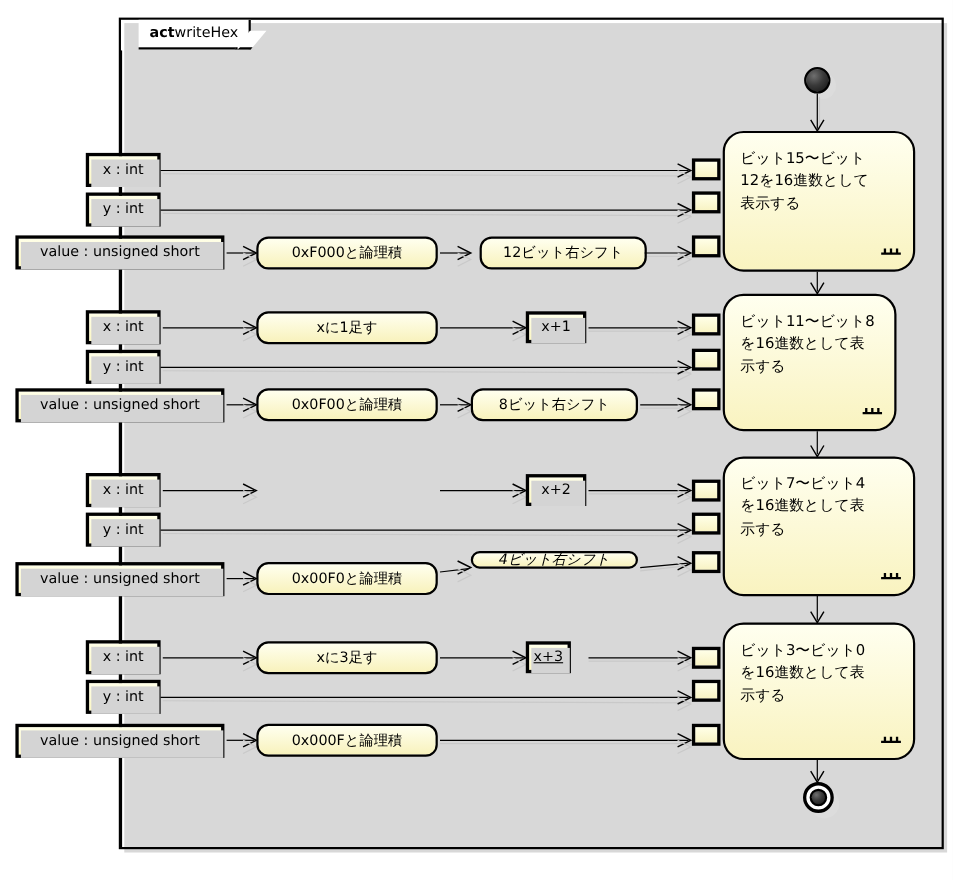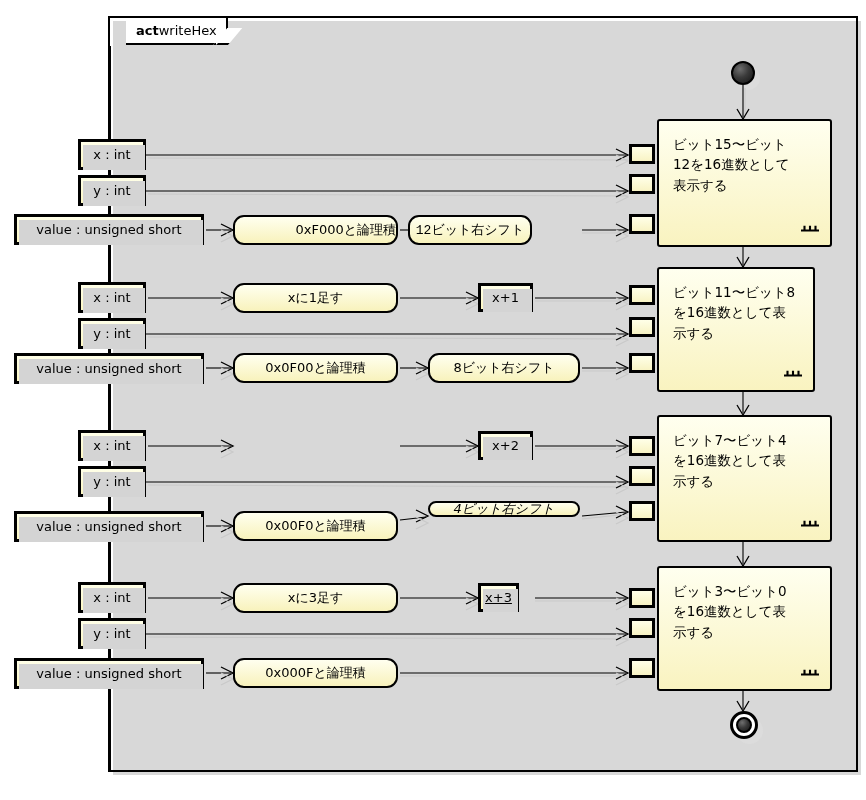--- a/index.html
+++ b/index.html
@@ -115,21 +115,21 @@
     justify-content: center;
     white-space: nowrap;
     z-index: 6;
   }
 
   
   .callact {
     position: absolute;
     box-sizing: border-box;
     border: 2px solid #000000;
-    border-radius: 3px;
+    border-radius: 19px;
     background: linear-gradient(to bottom, #ffffef 0%, #f9f3c0 100%);
     font-size: 13.5px;
     line-height: 1.5;
     color: #000000;
     padding: 13px 14px;
     z-index: 6;
   }
   .callact .txt { display: block; }
   .rake {
     position: absolute;
@@ -223,24 +223,24 @@
     <span>x : int</span>
   </div>
   <div class="objnode" style="left:78px; top:175px; width:68px; height:31px;">
     <span class="shadow-l"></span>
     <span>y : int</span>
   </div>
   <div class="objnode" style="left:14px; top:214px; width:190px; height:31px;">
     <span class="shadow-l"></span>
     <span>value : unsigned short</span>
   </div>
-  <div class="action" style="left:233px; top:215px; width:165px; height:30px;justify-content:flex-end;">
+  <div class="action" style="left:233px; top:215px; width:165px; height:30px;">
     <span>0xF000と論理積</span>
   </div>
-  <div class="action" style="left:408px; top:215px; width:124px; height:30px;font-family:Liberation Mono, monospace;">
+  <div class="action" style="left:436px; top:215px; width:152px; height:30px;">
     <span>12ビット右シフト</span>
   </div>
 
   <div class="callact" style="left:657px; top:119px; width:175px; height:128px;">
     <span class="txt">ビット15〜ビット</span>
     <span class="txt">12を16進数として</span>
     <span class="txt">表示する</span>
     <svg class="rake" viewBox="0 0 18 11">
       <path d="M0 5.5 H18 M3.5 5.5 V0.8 M9 5.5 V0.8 M14.5 5.5 V0.8" stroke="#000" stroke-width="2.1" fill="none"></path>
     </svg>

